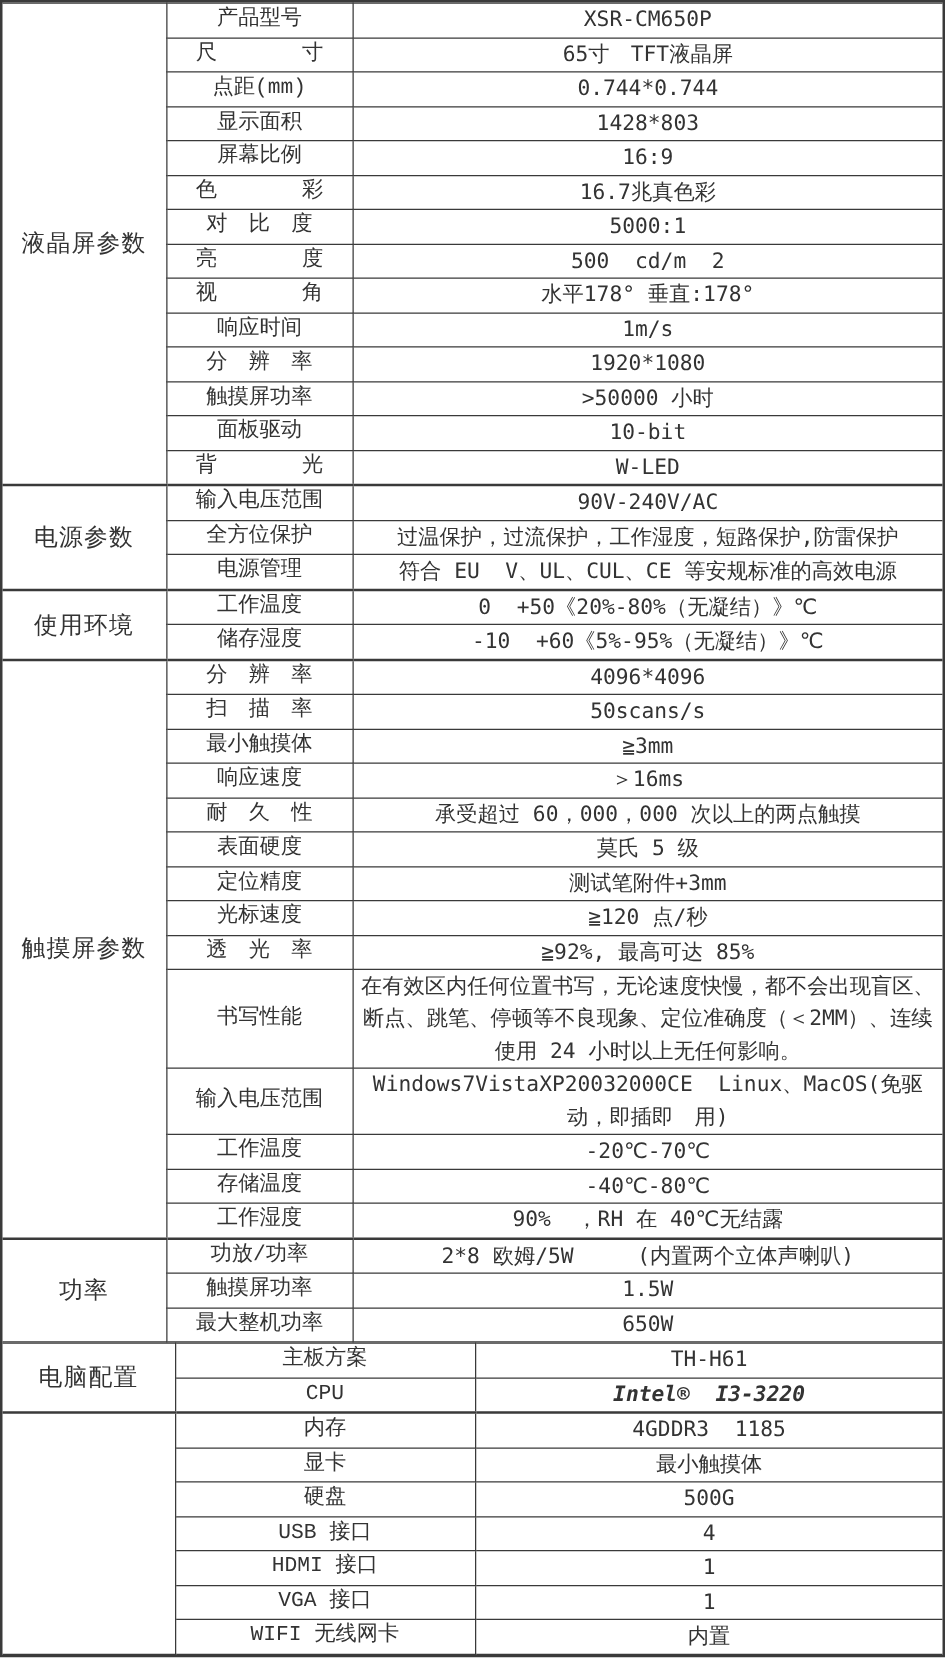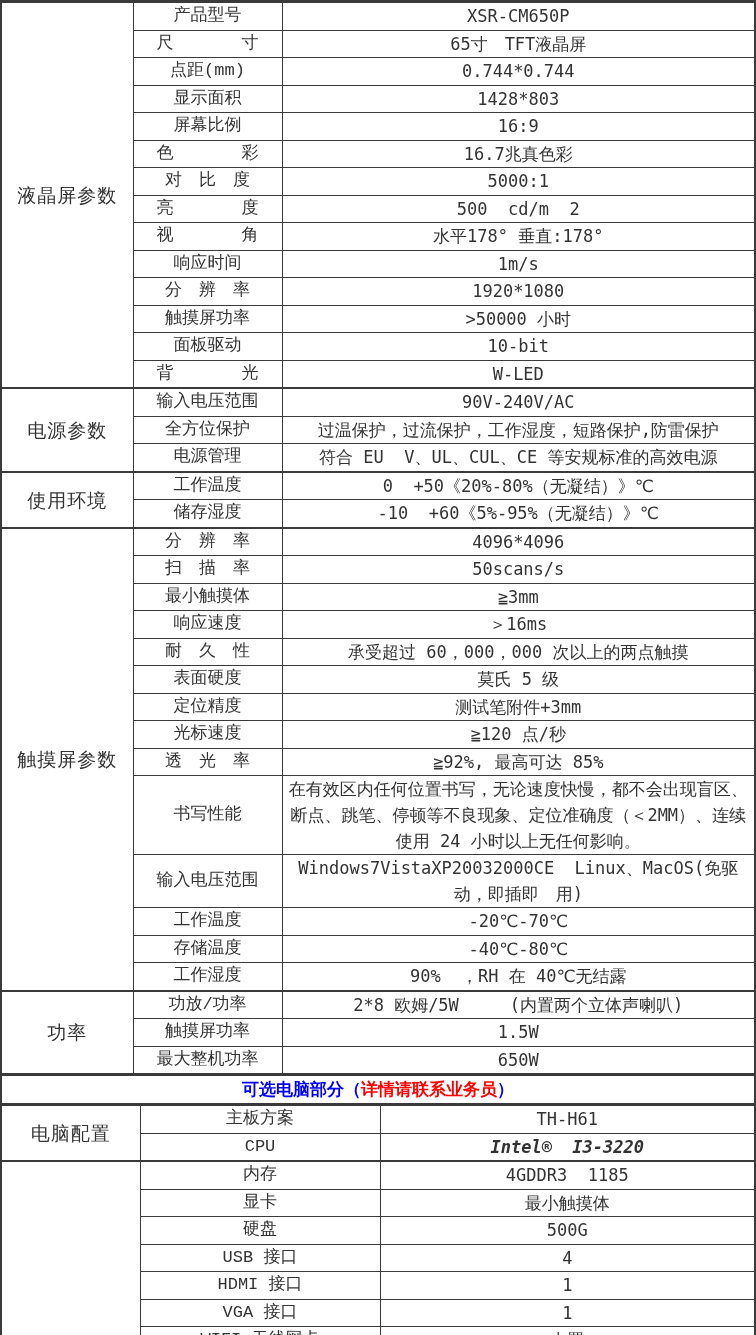--- a/index.html
+++ b/index.html
@@ -206,21 +206,20 @@
           <td class="label">触摸屏功率</td>
           <td class="value">1.5W</td>
         </tr>
         <tr>
           <td class="label">最大整机功率</td>
           <td class="value">650W</td>
         </tr>
       </tbody>
   </table>
 
-  <div class="banner"><span class="blue">可选电脑部分</span><span class="blue">（</span><span class="red">详情请联系业务员</span><span class="blue">）</span></div>
 
   <table class="spec">
     <colgroup>
       <col style="width:138px">
       <col style="width:240px">
       <col>
     </colgroup>
     <tbody>
         <tr>
           <td class="group" rowspan="2">电脑配置</td>

